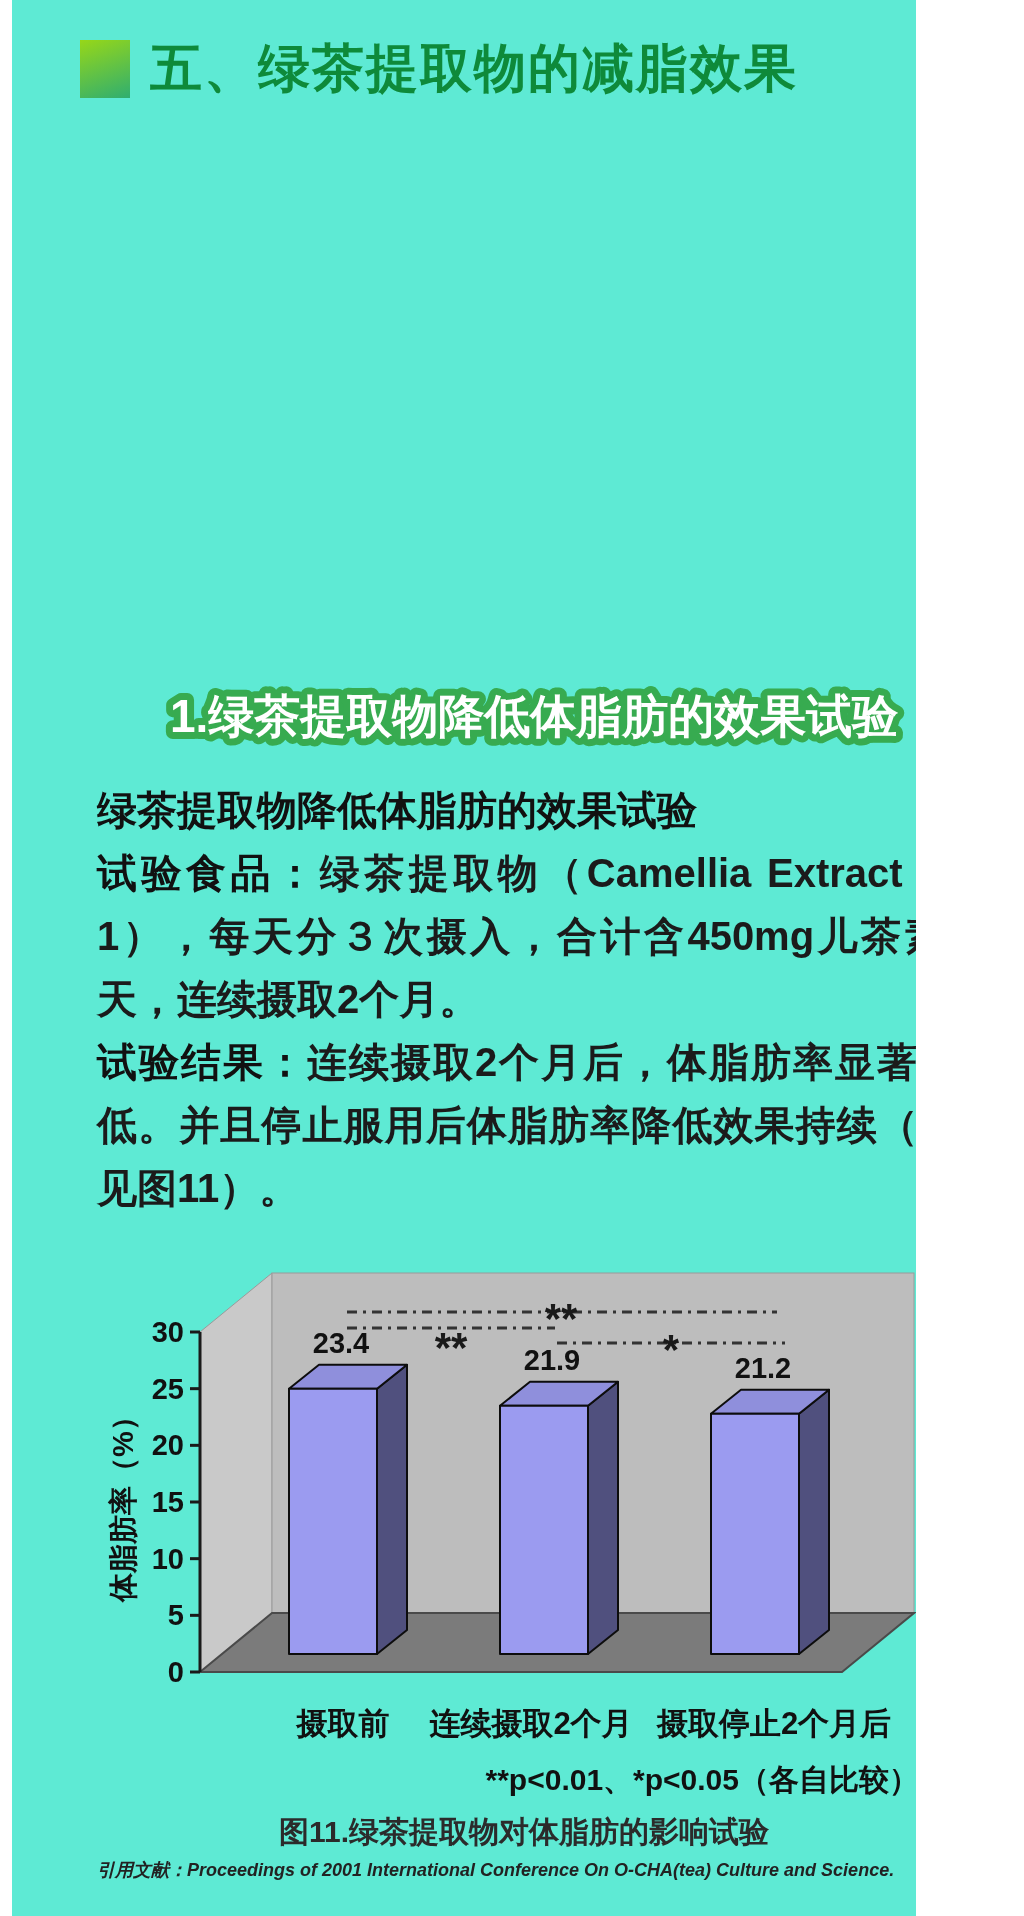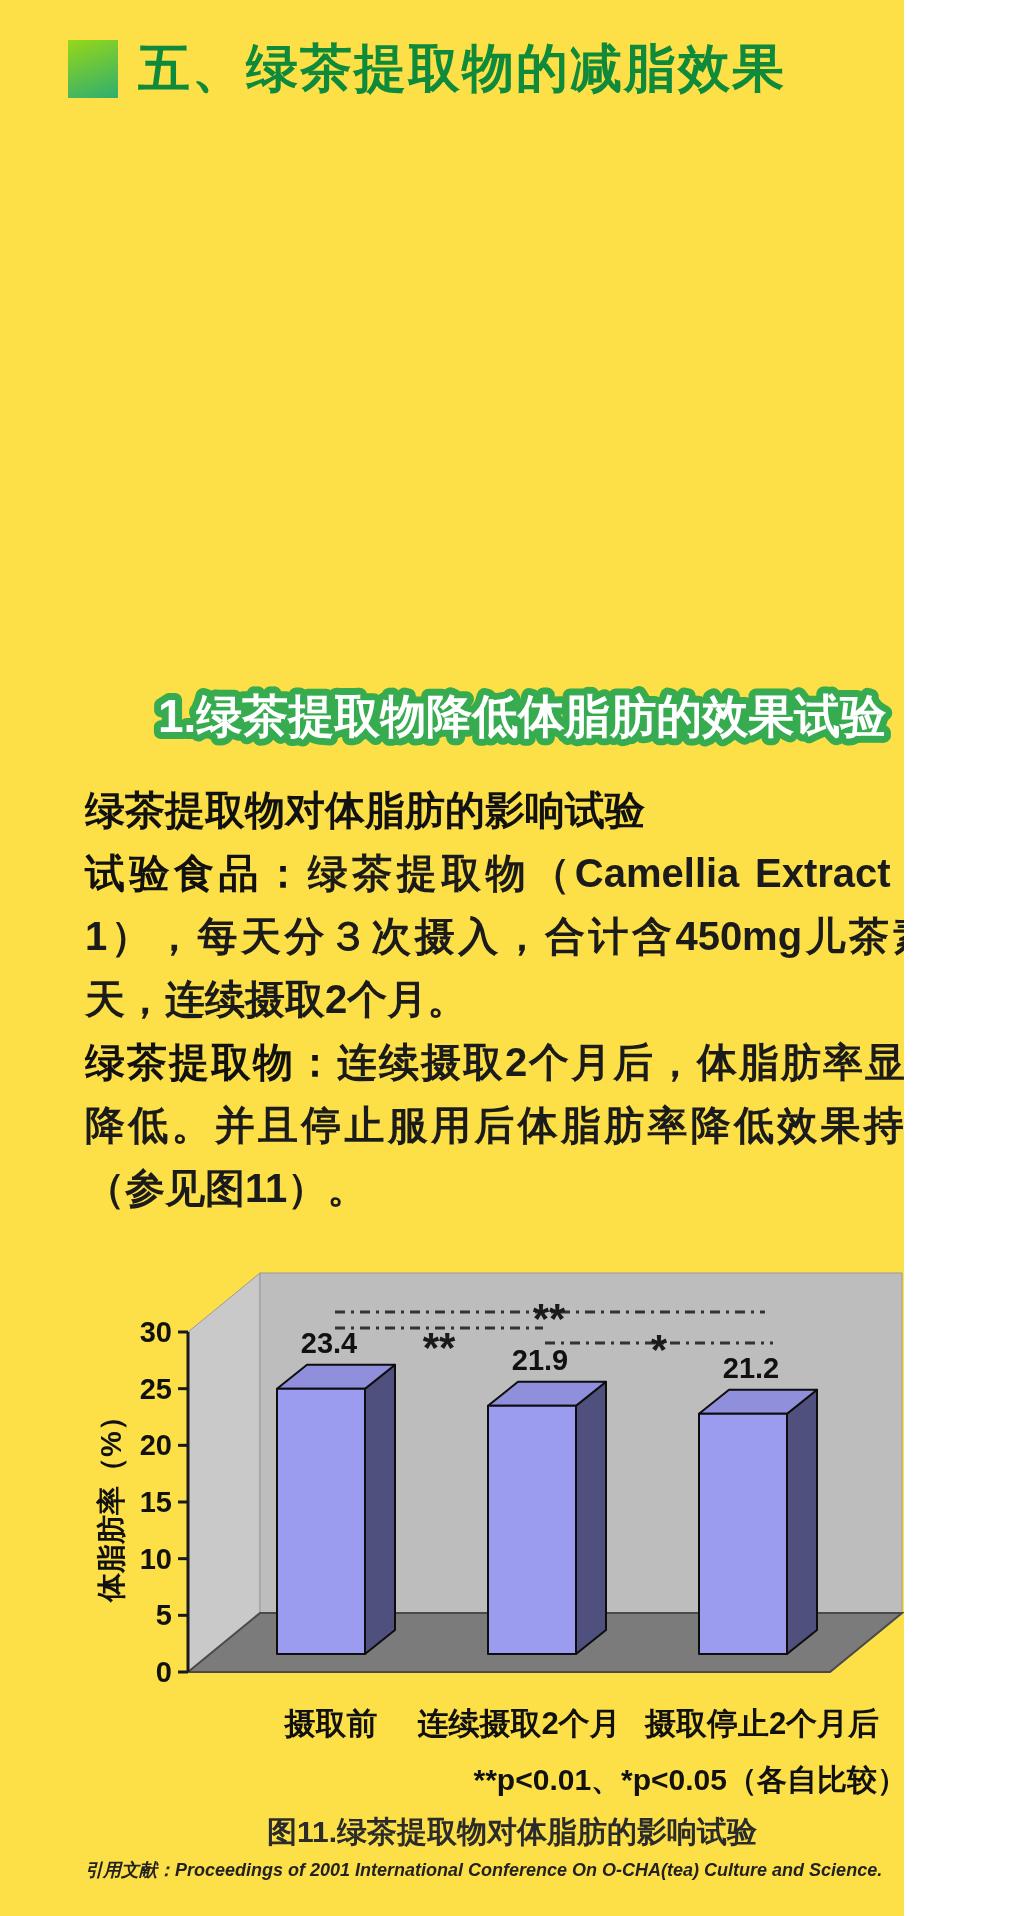--- a/index.html
+++ b/index.html
@@ -7,24 +7,25 @@
     --sticker-green:#37ab50;
     --grad-top:#97d718;
     --grad-bottom:#2fae70;
     --text:#1b1b1b;
   }
   *{margin:0;padding:0;box-sizing:border-box;}
   html,body{background:#ffffff;}
   .page{
     position:relative;
     width:904px;height:1916px;
-    background:#fde047;
+    background:#5eead4;
     overflow:hidden;
     font-family:"Liberation Sans","DejaVu Sans",sans-serif;
     color:var(--text);
+    margin-left:12px;
   }
   .page-header{
     position:absolute;left:68px;top:34px;
     display:flex;align-items:center;
   }
   .marker{
     width:50px;height:58px;margin-right:20px;
     background:linear-gradient(160deg,var(--grad-top) 0%,var(--grad-bottom) 100%);
   }
   .page-title{
@@ -73,23 +74,23 @@
     <div class="marker"></div>
     <h1 class="page-title">五、绿茶提取物的减脂效果</h1>
   </div>
 
 
   <svg class="sticker-wrap" viewBox="0 0 760 96">
     <text x="20" y="64">1.绿茶提取物降低体脂肪的效果试验</text>
   </svg>
 
   <div class="experiment">
-    <h2>绿茶提取物对体脂肪的影响试验</h2>
+    <h2>绿茶提取物降低体脂肪的效果试验</h2>
     <p><span class="lead">试验食品：</span><span>绿茶提取物（Camellia Extract A-1），每天分３次摄入，合计含450mg儿茶素/天，连续摄取2个月。</span></p>
-    <p><span class="lead">绿茶提取物：</span><span>连续摄取2个月后，体脂肪率显著降低。并且停止服用后体脂肪率降低效果持续（参见图11）。</span></p>
+    <p><span class="lead">试验结果：</span><span>连续摄取2个月后，体脂肪率显著降低。并且停止服用后体脂肪率降低效果持续（参见图11）。</span></p>
   </div>
 
   <svg class="chart-area" id="chart-svg" viewBox="0 0 880 560">
       <polygon points="103,427 103,87 175,28 175,368" fill="#c9c9c9" stroke="#9a9a9a" stroke-width="1"></polygon>
       <rect x="175" y="28" width="642" height="340" fill="#bdbdbd" stroke="#9a9a9a" stroke-width="1"></rect>
       <polygon points="103,427 745,427 817,368 175,368" fill="#7b7b7b" stroke="#4a4a4a" stroke-width="2"></polygon>
       <line x1="103" y1="427" x2="103" y2="87" stroke="#1a1a1a" stroke-width="3"></line>
       <line x1="93" y1="427" x2="103" y2="427" stroke="#1a1a1a" stroke-width="3"></line>
       <text x="87" y="437" text-anchor="end" font-family="&quot;Liberation Sans&quot;,&quot;DejaVu Sans&quot;,sans-serif" font-size="29" font-weight="bold" fill="#111">0</text>
       <line x1="93" y1="370.3333333333333" x2="103" y2="370.3333333333333" stroke="#1a1a1a" stroke-width="3"></line>

